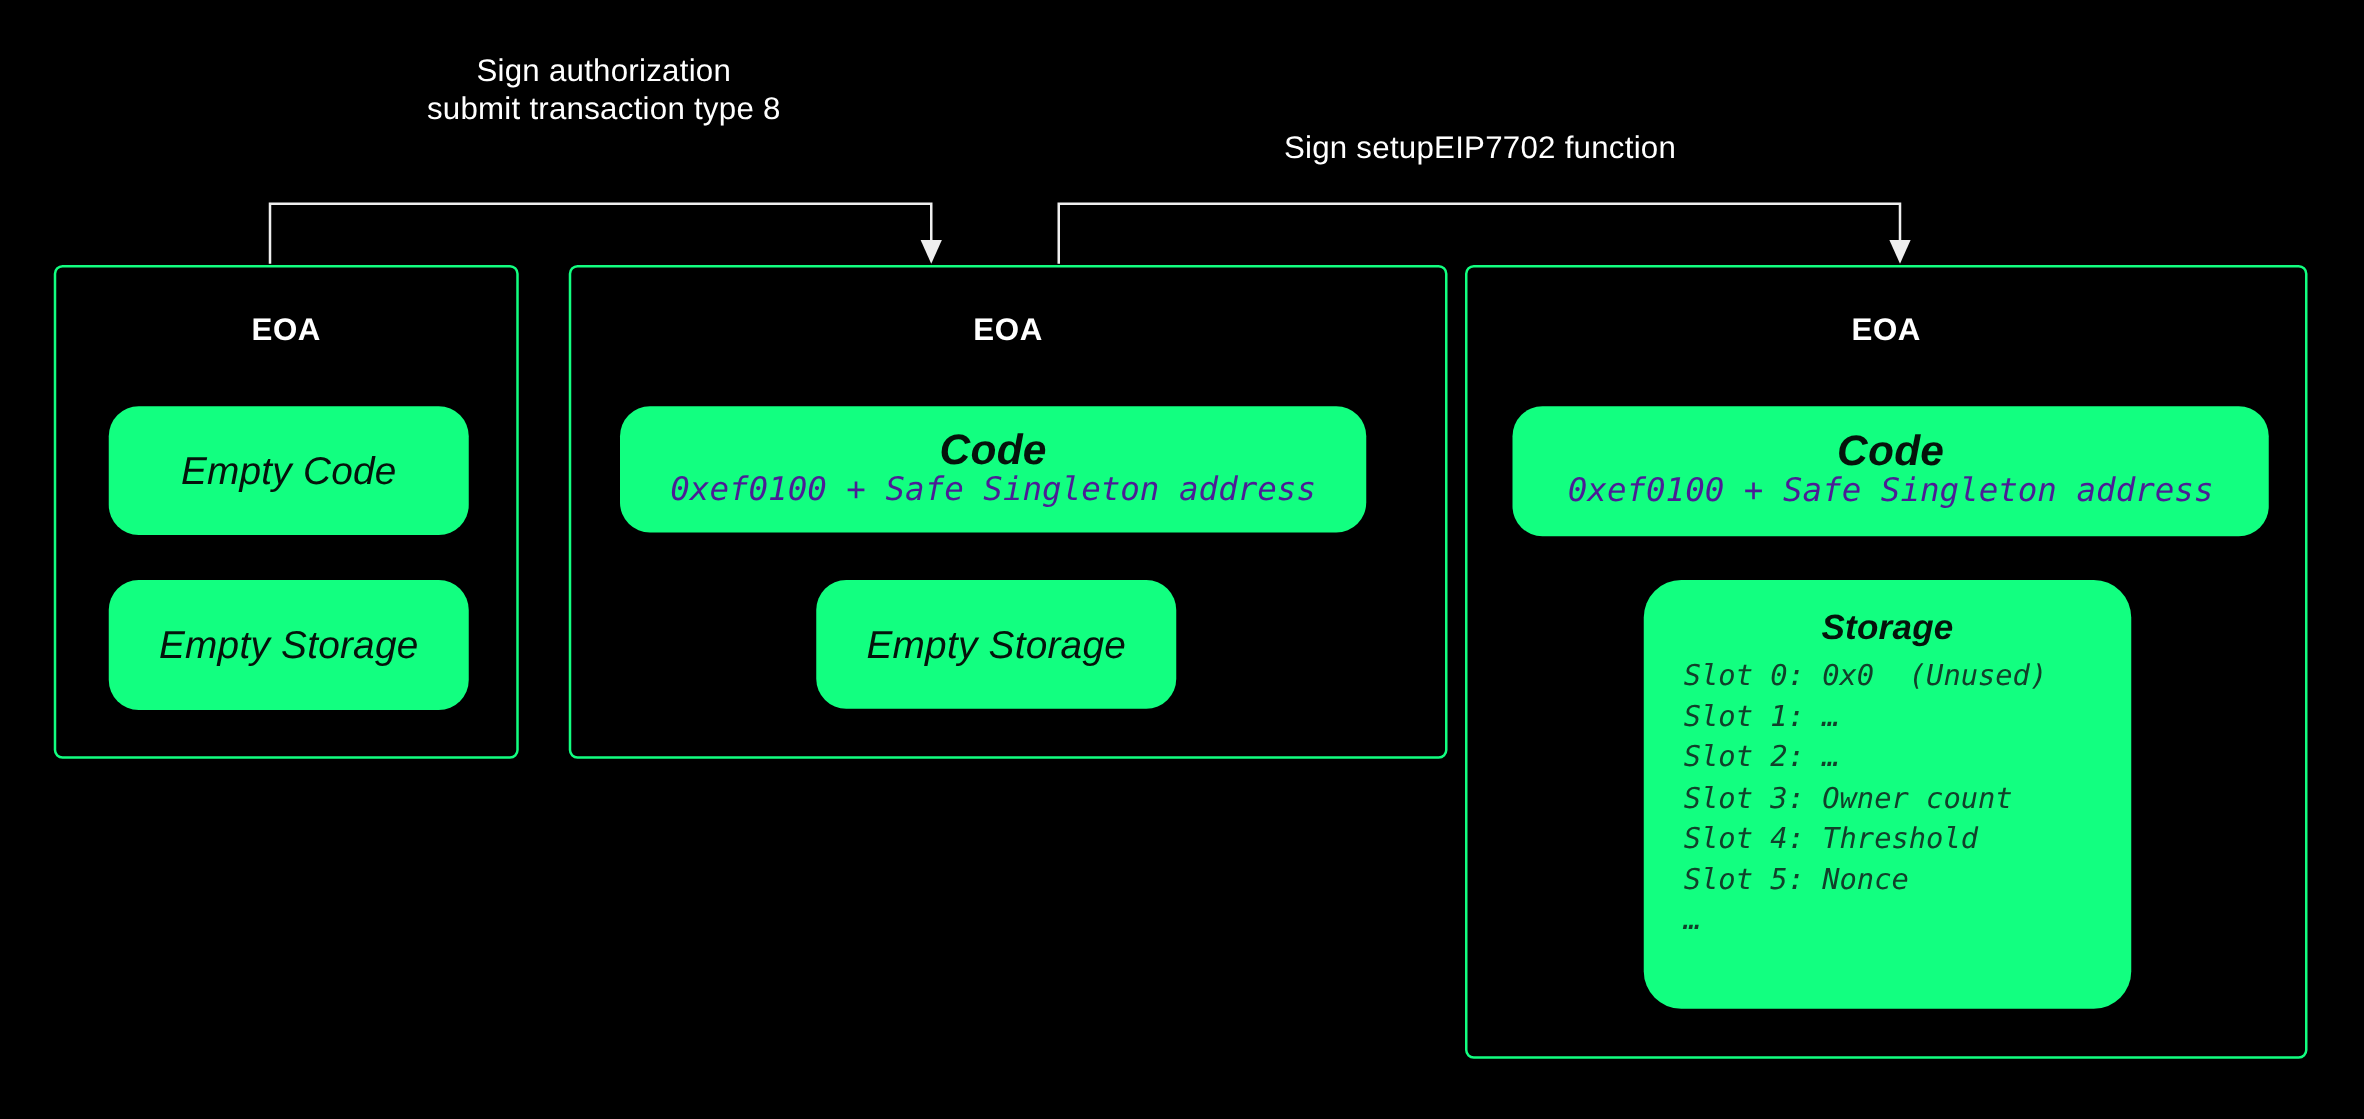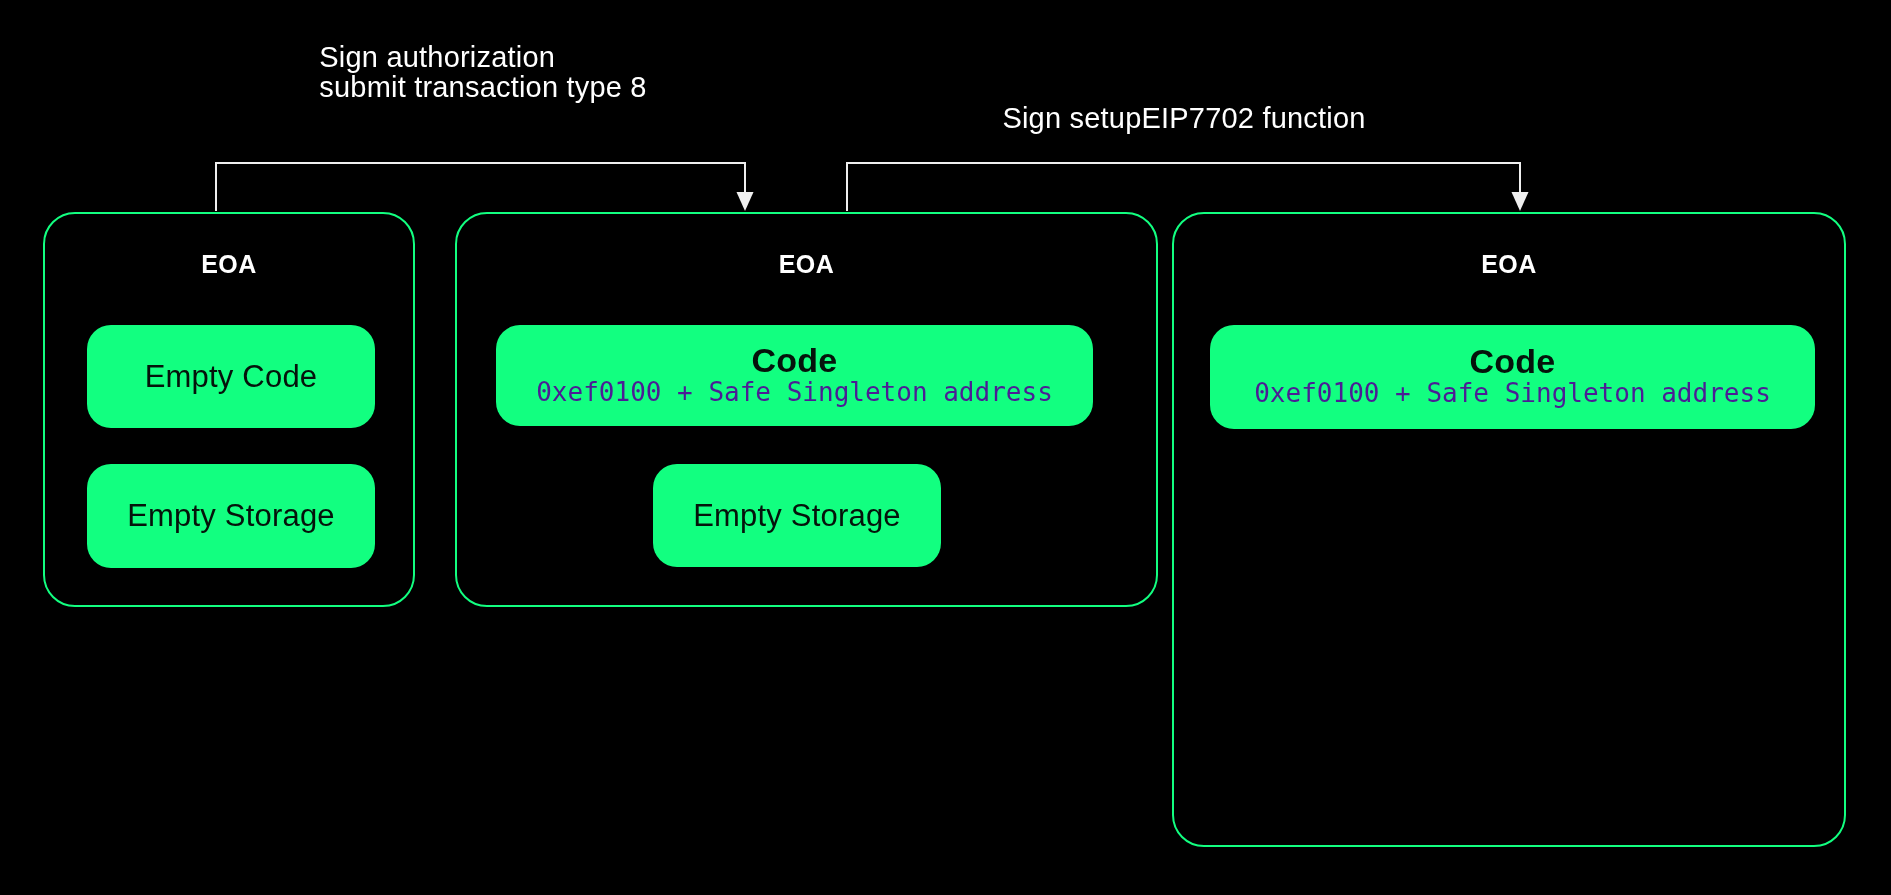--- a/index.html
+++ b/index.html
@@ -34,32 +34,32 @@
   svg.connectors .head {
     fill: var(--line, #efefef);
     stroke: none;
   }
 
   
   .flow-label {
     position: absolute;
     transform: translateX(-50%);
     color: var(--label, #f2f2f2);
-    font-size: 29px;
+    font-size: 25px;
     line-height: 30px;
-    text-align: left;
+    text-align: center;
     white-space: nowrap;
     letter-spacing: 0.2px;
   }
 
   
   .eoa-box {
     position: absolute;
     border: 2px solid var(--green, #12ff80);
-    border-radius: 32px;
+    border-radius: 7px;
     background: transparent;
     box-sizing: border-box;
   }
   .eoa-title {
     position: absolute;
     top: 36px;
     left: 0;
     width: 100%;
     margin: 0;
     text-align: center;
@@ -72,20 +72,21 @@
   
   .chip {
     position: absolute;
     background: var(--green, #12ff80);
     border-radius: 24px;
     box-sizing: border-box;
     display: flex;
     flex-direction: column;
     align-items: center;
     justify-content: center;
+    font-style: italic;
   }
   .chip-label {
     color: #05130b;
     font-size: 31px;
     font-weight: 500;
     letter-spacing: 0.2px;
   }
   .chip-title-sm {
     color: #05130b;
     font-size: 34px;
@@ -162,15 +163,27 @@
       <div class="chip-label">Empty Storage</div>
     </div>
   </section>
 
   <section class="eoa-box" style="left:1172px; top:212px; width:674px; height:635px;">
     <h2 class="eoa-title">EOA</h2>
     <div class="chip" style="left:36px; top:111px; width:605px; height:104px;">
       <div class="chip-title-sm">Code</div>
       <div class="chip-mono">0xef0100 + Safe Singleton address</div>
     </div>
+    <div class="chip storage" style="left:141px; top:250px; width:390px; height:343px;">
+      <div class="chip-title-sm">Storage</div>
+      <div class="slot-lines">
+        <div class="slot">Slot 0: 0x0  (Unused)</div>
+        <div class="slot">Slot 1: …</div>
+        <div class="slot">Slot 2: …</div>
+        <div class="slot">Slot 3: Owner count</div>
+        <div class="slot">Slot 4: Threshold</div>
+        <div class="slot">Slot 5: Nonce</div>
+        <div class="slot">…</div>
+      </div>
+    </div>
   </section>
 
 </div>
 
 </body></html>

